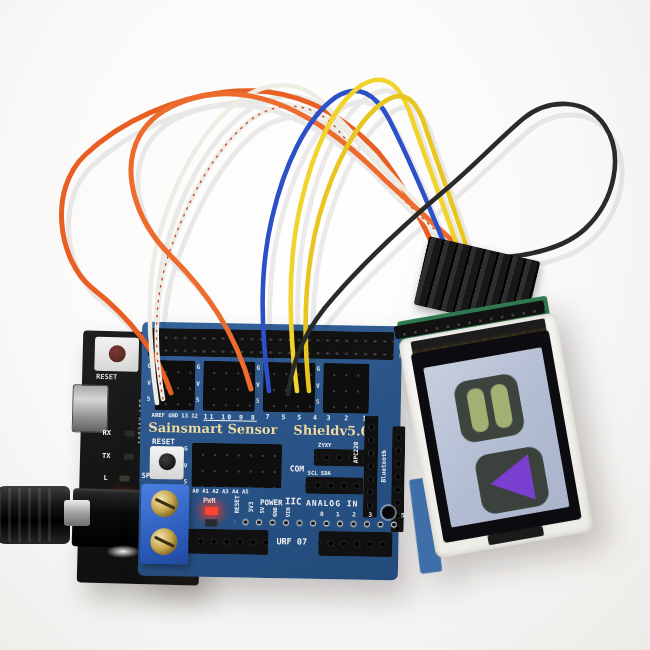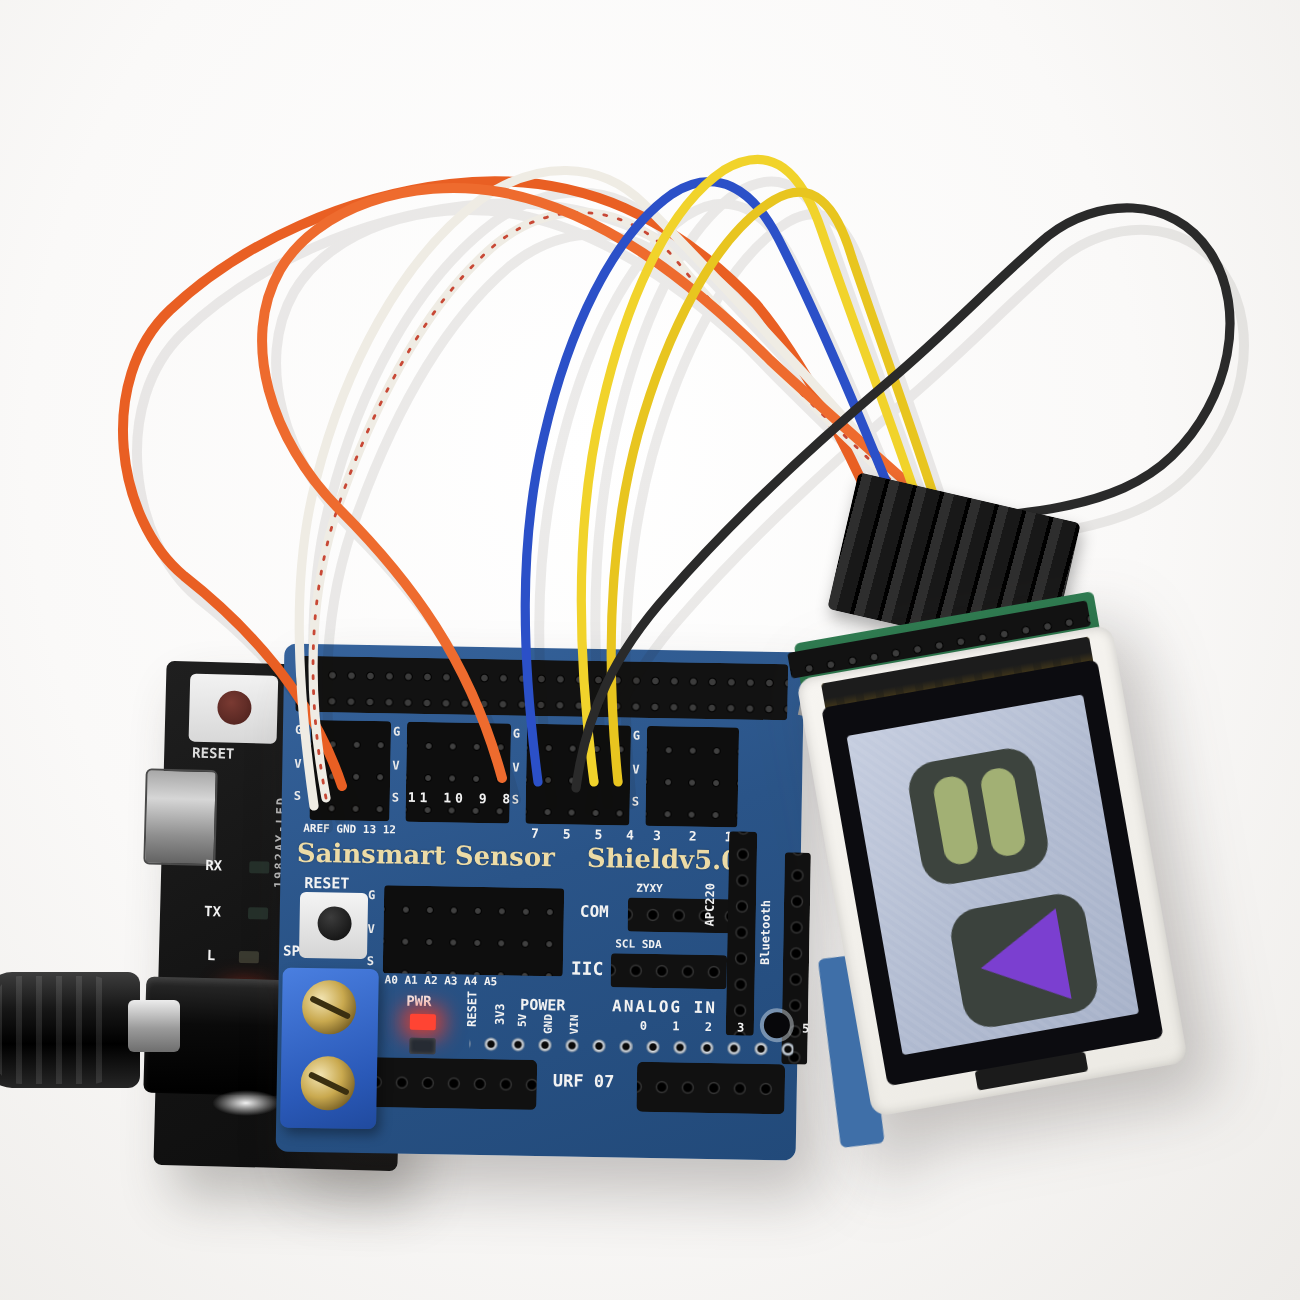--- a/index.html
+++ b/index.html
@@ -81,44 +81,44 @@
       </div>
     <div class="abs pingrid" style="left:122px;top:38px;width:52px;height:50px;"></div>
     <div class="abs gvs" style="left:175px;top:36px;">
         <span>G</span>
         <span>V</span>
         <span>S</span>
       </div>
     <div class="abs pingrid" style="left:182px;top:38px;width:46px;height:50px;"></div>
 
     <div class="abs txt" style="left:11px;top:90px;font-size:5.5px;">AREF GND 13 12</div>
-    <div class="abs txt" style="left:63px;top:72px;font-size:6.5px;letter-spacing:2px;">11 10 9 8</div>
+    <div class="abs txt" style="left:63px;top:90px;font-size:6.5px;letter-spacing:2px;text-decoration:underline;">11 10 9 8</div>
     <div class="abs txt" style="left:125px;top:89px;font-size:6.5px;letter-spacing:4px;">7 5 5 4</div>
     <div class="abs txt" style="left:186px;top:89px;font-size:6.5px;letter-spacing:5px;">3 2 1</div>
 
     <div class="abs" style="left:8px;top:98px;display:flex;gap:16px;font-family:'DejaVu Serif','Liberation Serif',serif;font-weight:bold;font-size:13px;color:#ecdba6;text-shadow:0 0 1px rgba(0,0,0,.3);">
       <span>Sainsmart Sensor</span>
       <span>Shieldv5.0</span>
     </div>
 
     <div class="abs txt" style="left:12px;top:115px;font-size:7.5px;">RESET</div>
     <div class="abs" style="left:10px;top:124px;width:34px;height:33px;background:linear-gradient(180deg,#f4f4f4,#d5d5d5);border-radius:3px;"></div>
     <div class="abs" style="left:19px;top:131px;width:17px;height:17px;border-radius:50%;background:radial-gradient(circle at 38% 32%,#3c3c3c,#0a0a0a);"></div>
 
     <div class="abs gvs" style="left:44px;top:118px;">
         <span>G</span>
         <span>V</span>
         <span>S</span>
       </div>
     <div class="abs pingrid" style="left:52px;top:120px;width:90px;height:44px;"></div>
     <div class="abs txt" style="left:53px;top:165px;font-size:5.5px;">A0 A1 A2 A3 A4 A5</div>
-    <div class="abs txt" style="left:146px;top:156px;font-size:9px;">IIC</div>
+    <div class="abs txt" style="left:146px;top:172px;font-size:9px;">IIC</div>
 
     <div class="abs txt" style="left:178px;top:117px;font-size:5.5px;">ZYXY</div>
-    <div class="abs txt" style="left:150px;top:127px;font-size:8px;text-align:right;">COM</div>
+    <div class="abs txt" style="left:150px;top:140px;font-size:8px;text-align:right;">COM</div>
     <div class="abs sockets" style="left:174px;top:124px;width:54px;height:17px;"></div>
     <div class="abs txt" style="left:168px;top:145px;font-size:5.5px;">SCL SDA</div>
     <div class="abs sockets" style="left:166px;top:152px;width:58px;height:17px;"></div>
 
     <div class="abs txt vtext" style="left:212px;top:116px;font-size:6px;">APC220</div>
     <div class="abs sockets-v" style="left:224px;top:90px;width:14px;height:102px;"></div>
     <div class="abs txt vtext" style="left:240px;top:124px;font-size:6px;">Bluetooth</div>
     <div class="abs sockets-v" style="left:252px;top:100px;width:13px;height:106px;"></div>
 
     <div class="abs txt" style="left:64px;top:174px;font-size:7px;">PWR</div>

